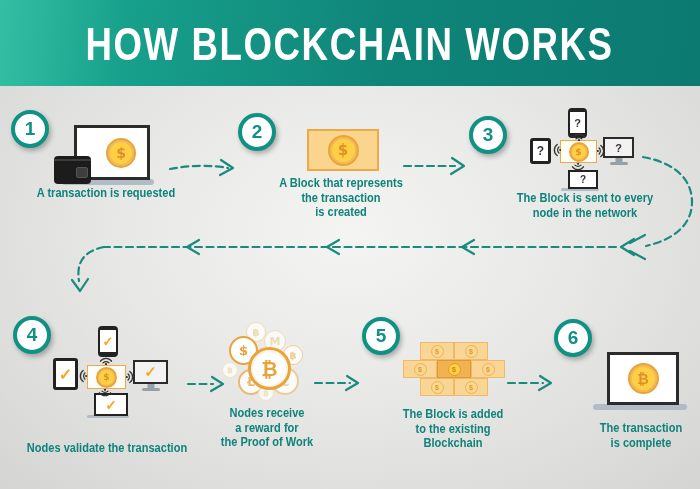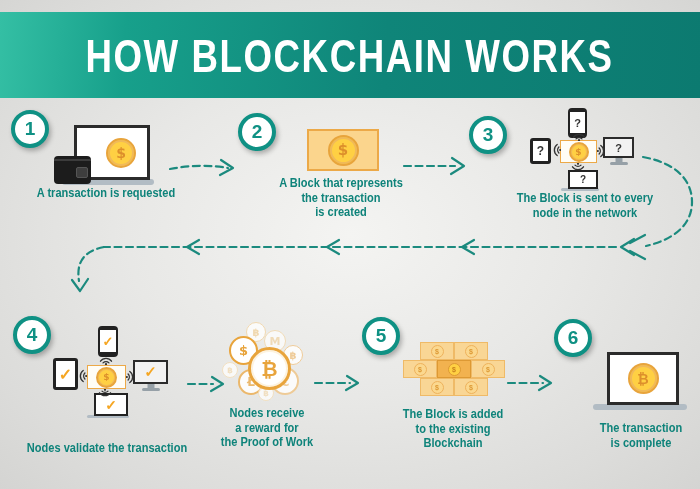--- a/index.html
+++ b/index.html
@@ -1,20 +1,20 @@
 <!DOCTYPE html>
 <html><head>
 <meta charset="utf-8">
 <style>
   html,body{margin:0;padding:0;}
   #stage{position:relative;width:700px;height:489px;overflow:hidden;
     font-family:"Liberation Sans",sans-serif;
     background:radial-gradient(ellipse at 50% 48%, #f4f4f2 0%, #e8e8e6 45%, #dcdcda 80%, #d4d4d2 100%);}
   
-  .header{position:absolute;left:0;top:12px;width:700px;height:86px;
+  .header{position:absolute;left:0;top:0;width:700px;height:86px;
     background:linear-gradient(95deg,#34bfa4 0%,#17a08b 18%,#0f8579 55%,#0c7a70 100%);
     display:flex;align-items:center;justify-content:center;}
   .title{color:#ffffff;font-weight:700;font-size:47px;letter-spacing:2px;
     transform:scaleX(.78);white-space:nowrap;}
   
   .num{position:absolute;width:30px;height:30px;border:4px solid #0f9184;border-radius:50%;
     background:#fff;box-shadow:2px 3px 5px rgba(0,0,0,.28);
     color:#0f9184;font-weight:700;font-size:19px;line-height:30px;text-align:center;}
   
   .cap{position:absolute;color:#0e837a;font-weight:700;font-size:13px;line-height:14.5px;

